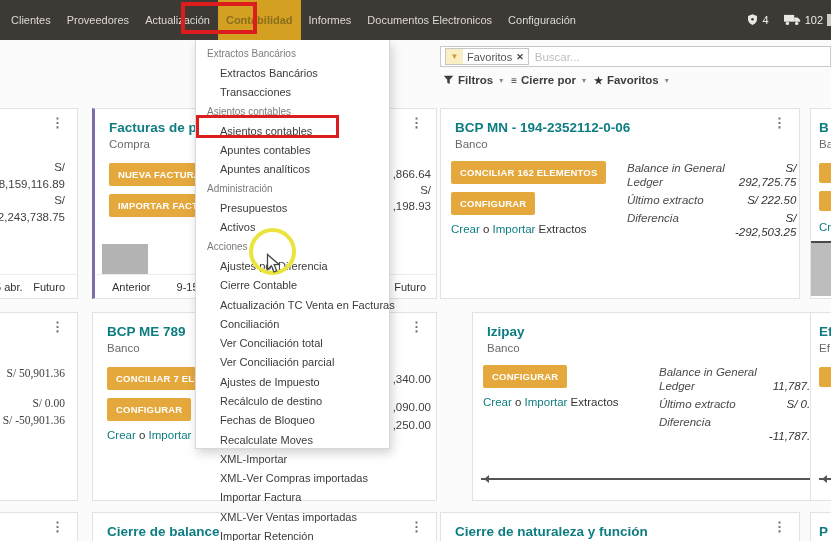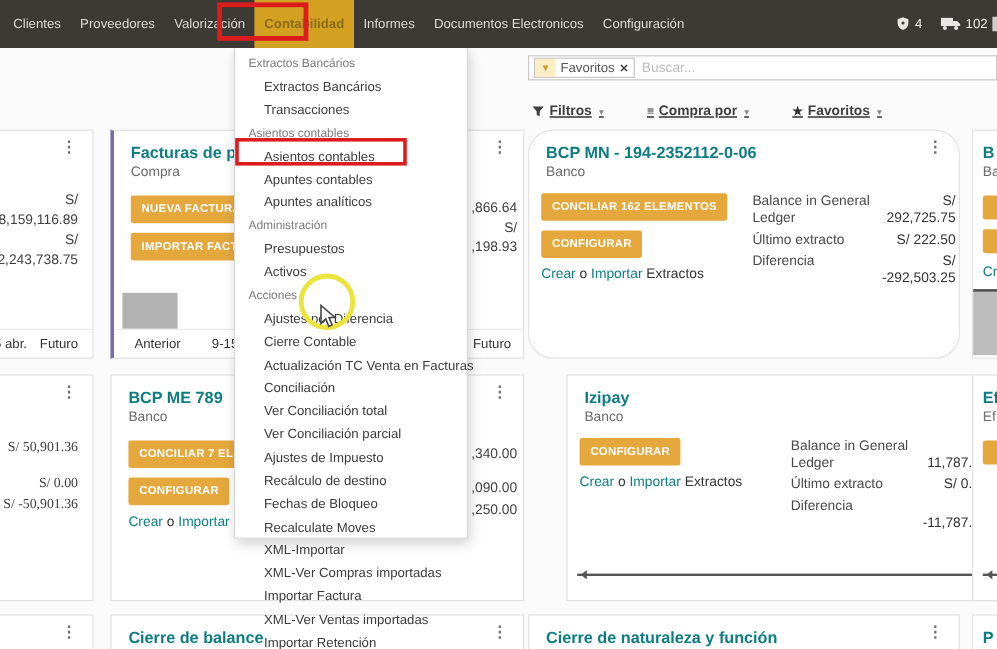--- a/index.html
+++ b/index.html
@@ -24,21 +24,21 @@
   .ycircle { position:absolute; left:249px; top:228px; width:47px; height:47px; border:4px solid #ece43e; border-radius:50%; z-index:70; }
   .cursor { position:absolute; left:264px; top:253px; z-index:71; }
 
   
   .searchbar { position:absolute; left:440px; top:46px; width:391px; height:21px; background:#fff; border:1px solid #c9c9c9; display:flex; align-items:center; padding:0 4px; z-index:5; }
   .facet { display:flex; align-items:center; border:1px solid #c6c6c6; height:17px; background:#fff; }
   .facet-icon { width:17px; height:15px; background:#faeec4; color:#d29b26; font-size:8px; display:flex; align-items:center; justify-content:center; }
   .facet-label { font-size:11px; color:#555; padding:0 4px; }
   .facet-close { font-size:9px; color:#444; padding:0 4px 0 0; font-weight:bold; cursor:pointer; }
   .search-placeholder { font-size:11.5px; color:#bdbdbd; margin-left:6px; }
-  .filter-row { position:absolute; left:443px; top:87px; display:flex; gap:36px; z-index:5;text-decoration:underline; }
+  .filter-row { position:absolute; left:443px; top:74px; display:flex; gap:8px; z-index:5; }
   .control { font-size:11.5px; color:#3e3e3e; font-weight:bold; display:flex; align-items:center; gap:4px; cursor:pointer; }
   .control::after { content:"▾"; color:#888; font-size:8px; font-weight:normal; margin-left:2px; }
   .control .ic { font-size:10px; color:#333; }
   .control .ic svg { display:block; }
 
   
   .card { position:absolute; background:#fff; border:1px solid #e2e2e2; z-index:1; }
   .kebab { position:absolute; top:7px; right:13px; color:#6e6e6e; font-size:13px; font-weight:bold; cursor:pointer; line-height:13px; }
   .kebab::before { content:"⋮"; }
   .card-title { color:#0e7d82; font-weight:bold; font-size:13.5px; padding:11px 14px 0 14px; white-space:nowrap; cursor:pointer; }
@@ -62,24 +62,24 @@
   .grayblock { position:absolute; left:0; right:0; bottom:2px; height:55px; background:#bdbdbd; border-top:2px solid #4a4a4a; }
   .graybar { position:absolute; left:7px; bottom:24px; width:46px; height:30px; background:#b3b3b3; }
 
   .card-a { left:-62px; top:108px; width:140px; height:191px; }
   .card-a .card-footer { justify-content:space-between; padding:0 12px 0 56px; }
   .card-b { left:92px; top:108px; width:345px; height:191px; border-left:3px solid #7c6bad; }
   .card-b .card-footer { padding-left:17px; padding-right:10px; }
   .card-b .f-item:nth-child(2) { margin-left:26px; }
   .card-b .f-item:nth-child(3) { margin-left:auto; }
   .card-b .pv:nth-child(1){top:59px} .card-b .pv:nth-child(2){top:75px} .card-b .pv:nth-child(3){top:91px}
-  .card-c { left:440px; top:108px; width:360px; height:191px;border-radius:21px; }
+  .card-c { left:440px; top:108px; width:360px; height:191px; }
   .cc-body { position:absolute; left:10px; right:8px; top:52px; display:flex; gap:8px; }
   .cc-left { width:168px; flex:none; display:flex; flex-direction:column; align-items:flex-start; gap:8px; }
-  .cc-stats { flex:1; }
+  .cc-stats { flex:1;font-style:italic; }
   .card-d { left:810px; top:108px; width:60px; height:191px; }
   .card-d .card-title, .card-h .card-title, .card-l .card-title { padding-left:8px; }
   .card-d .card-sub, .card-h .card-sub { padding-left:8px; }
   .card-d .btn-col, .card-h .btn-col { left:8px; }
   .card-d .link-line { position:absolute; left:8px; top:112px; }
   .card-e { left:-62px; top:312px; width:140px; height:189px; }
   .card-e .pv { right:12px;font-family:Liberation Serif, serif; }
   .card-e .pv:nth-child(1){top:54px} .card-e .pv:nth-child(2){top:84px} .card-e .pv:nth-child(3){top:101px}
   .card-f { left:92px; top:312px; width:345px; height:189px; }
   .card-f .link-line { position:absolute; left:14px; top:116px; }
@@ -99,21 +99,21 @@
 </style>
 </head>
 <body>
 
 <div class="root">
 
   <div class="topbar">
     <div class="nav-items" id="nav-items">
         <div class="nav-item">Clientes</div>
         <div class="nav-item">Proveedores</div>
-        <div class="nav-item">Valorización</div>
+        <div class="nav-item">Actualización</div>
         <div class="nav-item active">Contabilidad</div>
         <div class="nav-item">Informes</div>
         <div class="nav-item">Documentos Electronicos</div>
         <div class="nav-item">Configuración</div>
       </div>
     <div class="topbar-right" id="topbar-badges">
         <div class="badge-group">
           <span class="badge-icon">
             <svg width="13" height="14" viewBox="0 0 16 16">
               <path d="M8 1l5.5 2v4.2c0 3.3-2.3 5.8-5.5 7-3.2-1.2-5.5-3.7-5.5-7V3L8 1z" fill="#e9e7e3"></path>
@@ -149,21 +149,21 @@
       <div class="control">
         <span class="ic">
           <svg width="11" height="11" viewBox="0 0 14 14">
             <path d="M1 1h12L8.6 6v5.5l-3.2-1.7V6L1 1z" fill="#3e3e3e"></path>
           </svg>
         </span>
         <span>Filtros</span>
       </div>
       <div class="control">
         <span class="ic">≡</span>
-        <span>Compra por</span>
+        <span>Cierre por</span>
       </div>
       <div class="control">
         <span class="ic">★</span>
         <span>Favoritos</span>
       </div>
     </div>
 
   <div class="card card-a">
     <span class="kebab"></span>
     <div class="mini-vals">

